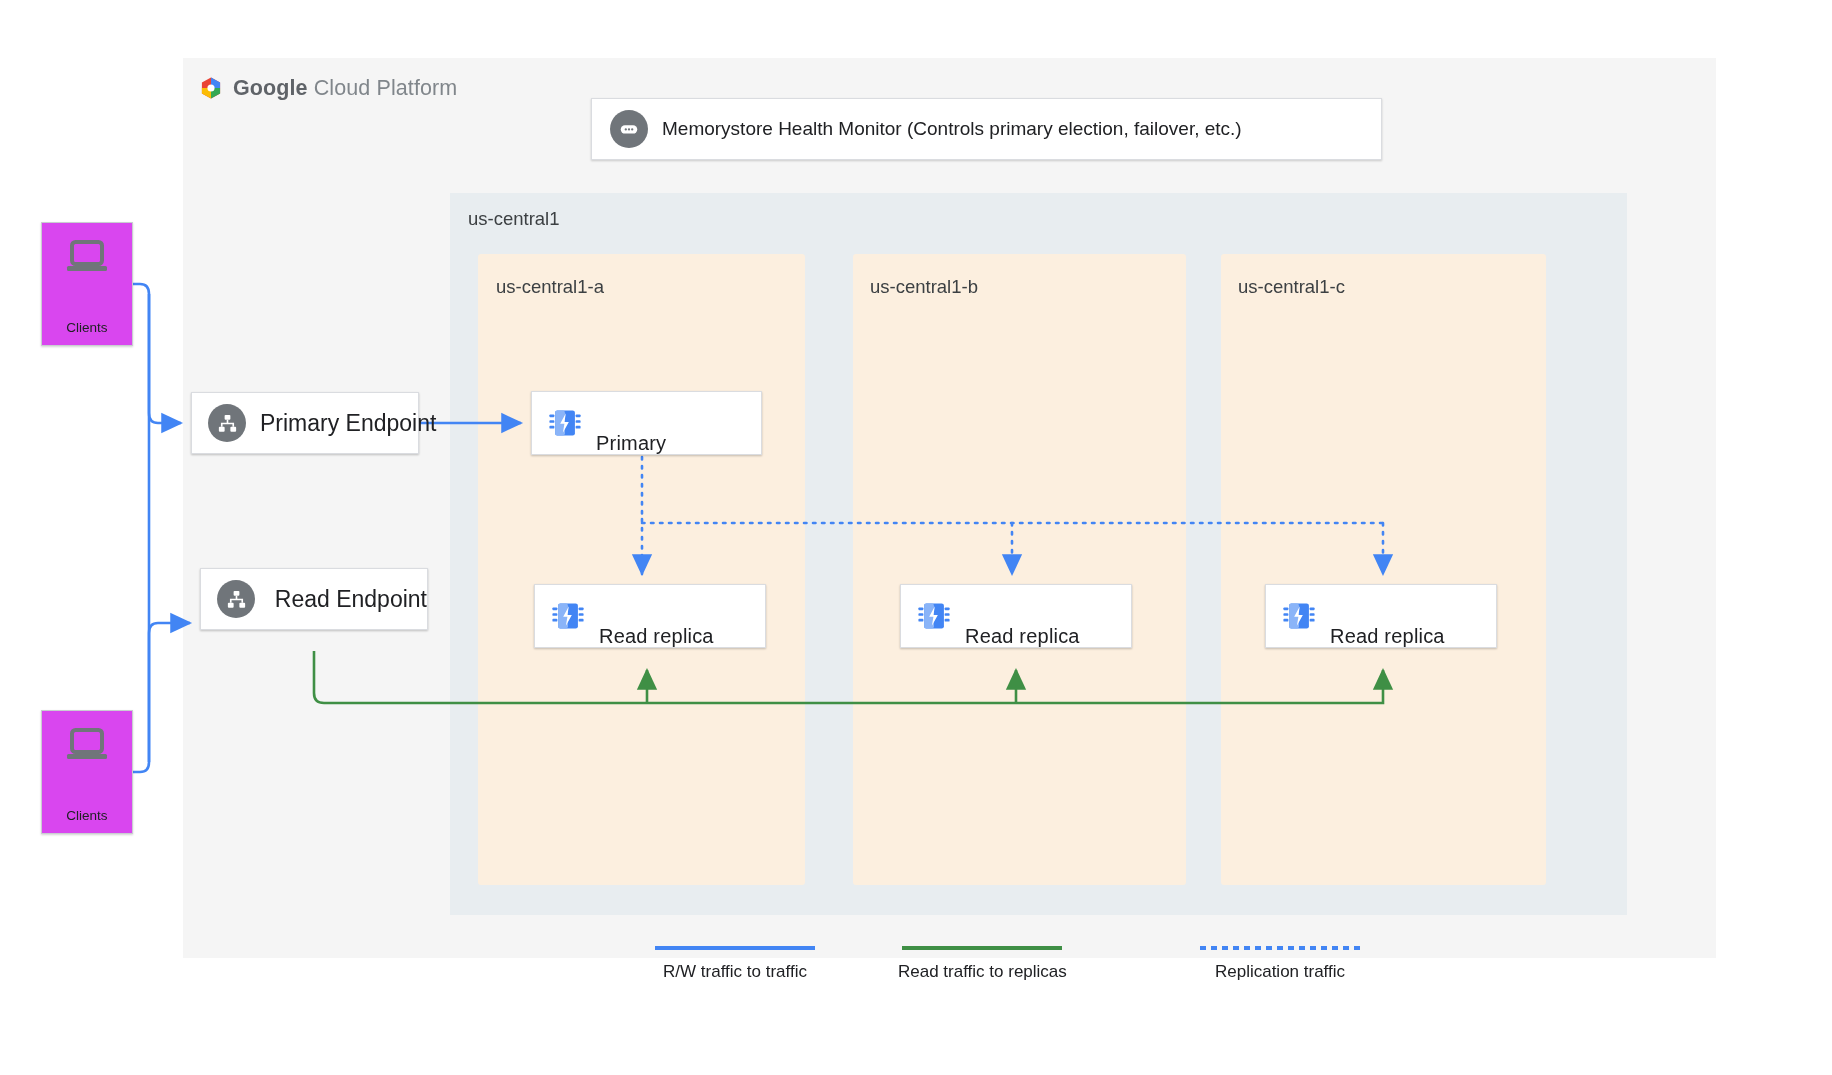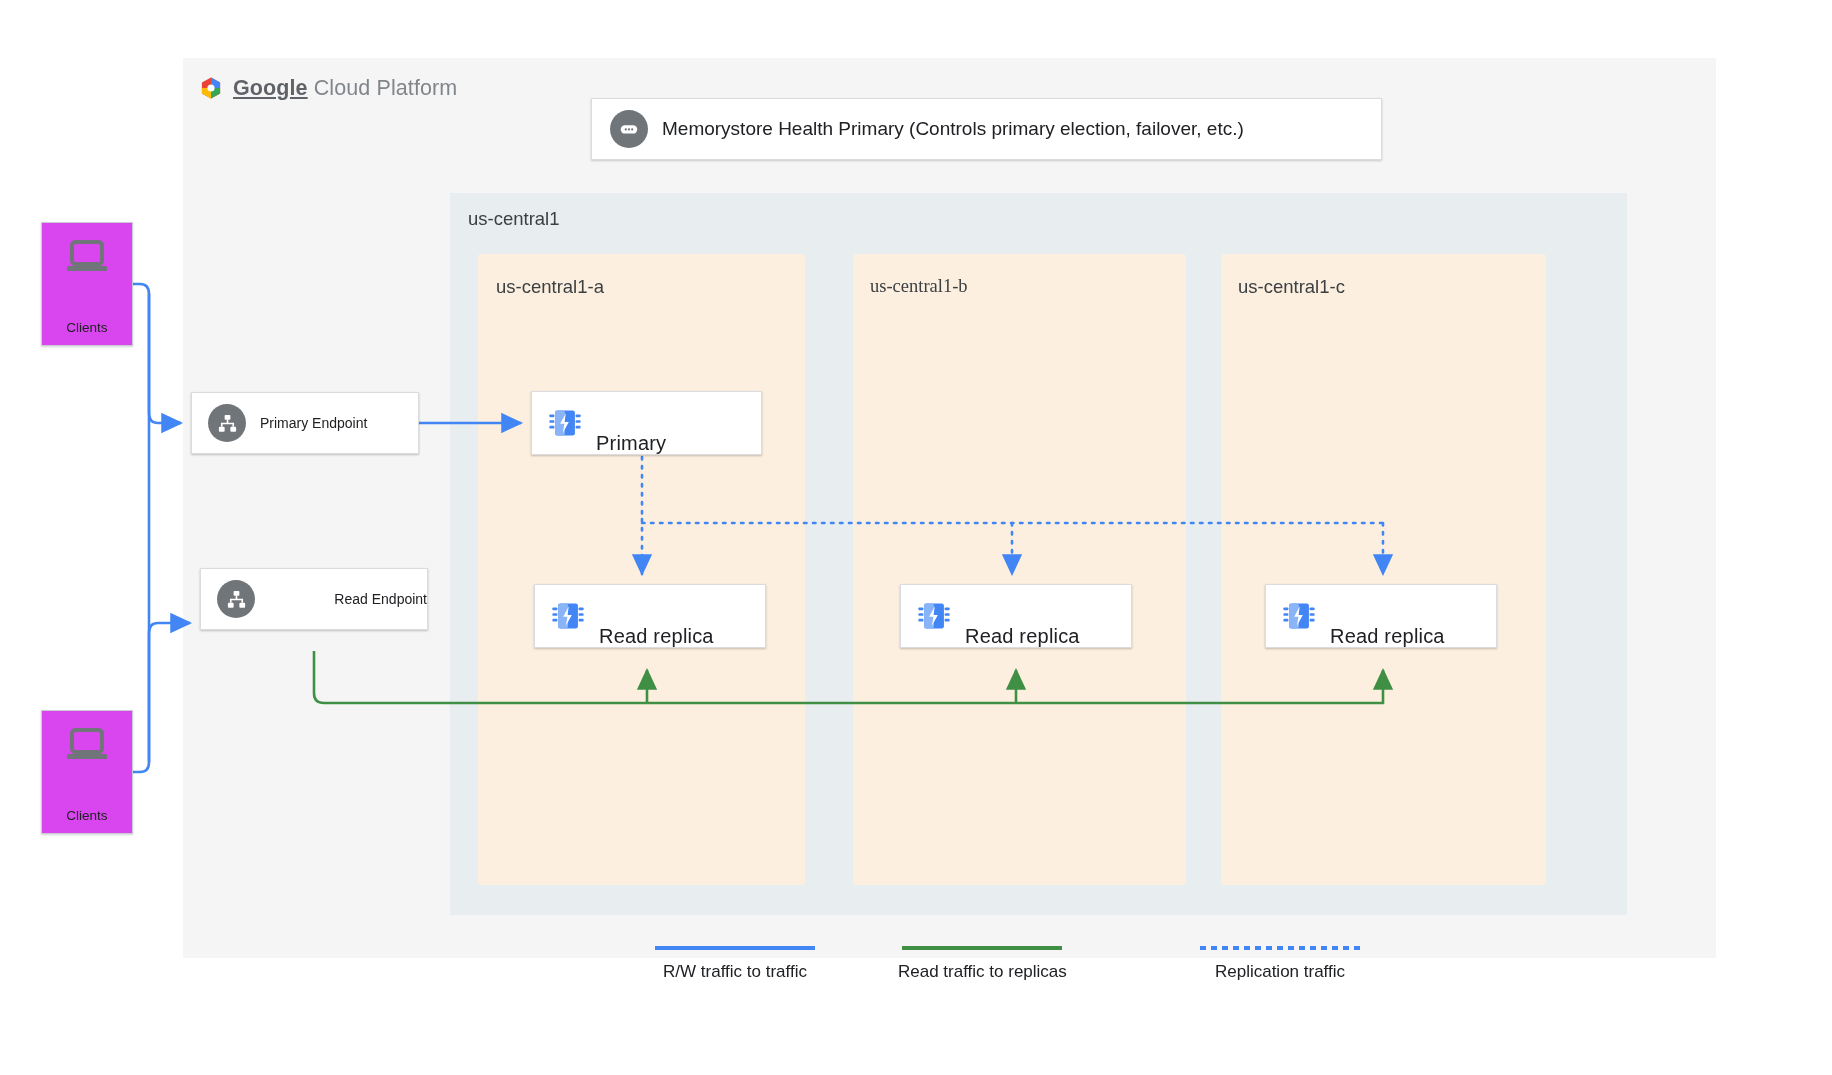--- a/index.html
+++ b/index.html
@@ -33,21 +33,21 @@
     align-items: center;
     gap: 9px;
   }
   .gcp-logo-mark { width: 26px; height: 26px; }
   .gcp-logo-text {
     font-size: 21.5px;
     color: #5f6368;
     letter-spacing: .1px;
     white-space: nowrap;
   }
-  .gcp-logo-text b { color: #5f6368; font-weight: 700; text-decoration: underline; }
+  .gcp-logo-text b { color: #5f6368; font-weight: 700; }
   .gcp-logo-text span.light { color: #80868b; font-weight: 400; }
 
   
   .health-bar {
     position: absolute;
     left: 591px;
     top: 98px;
     width: 791px;
     height: 62px;
     background: #ffffff;
@@ -97,36 +97,36 @@
   .zone.z-b { left: 853px; width: 333px; }
   .zone.z-c { left: 1221px; width: 325px; }
   .zone-label {
     position: absolute;
     top: 276px;
     font-size: 18.5px;
     color: #3c4043;
     white-space: nowrap;
   }
   .zone-label.z-a { left: 496px; }
-  .zone-label.z-b { left: 870px; font-family: Liberation Serif, serif; }
+  .zone-label.z-b { left: 870px; }
   .zone-label.z-c { left: 1238px; }
 
   
   .card {
     position: absolute;
     background: #ffffff;
     border: 1px solid #dadce0;
     box-shadow: 0 1px 2px rgba(0,0,0,.22);
     display: flex;
     align-items: center;
     box-sizing: border-box;
     gap: 14px;
     padding-left: 16px;
   }
-  .card-label { font-size: 14px; color: #202124; white-space: nowrap; }
+  .card-label { font-size: 23px; color: #202124; white-space: nowrap; }
   .node-label { font-size: 20px; color: #202124; white-space: nowrap; letter-spacing:.2px;margin-top:40px; }
 
   
   .client-box {
     position: absolute;
     width: 92px;
     background: #d946ef;
     border: 1px solid #c9cdd1;
     box-shadow: 0 1px 2px rgba(0,0,0,.18);
     display: flex;
@@ -199,21 +199,21 @@
 
   <div class="health-bar">
     <div class="circle-icon">
       <svg width="22" height="22" viewBox="0 0 24 24">
         <rect x="3" y="8" width="18" height="9" rx="4.5" fill="#ffffff"></rect>
         <circle cx="8.5" cy="12.5" r="1.25" fill="#70757a"></circle>
         <circle cx="12" cy="12.5" r="1.25" fill="#70757a"></circle>
         <circle cx="15.5" cy="12.5" r="1.25" fill="#70757a"></circle>
       </svg>
     </div>
-    <div class="health-label">Memorystore Health Primary (Controls primary election, failover, etc.)</div>
+    <div class="health-label">Memorystore Health Monitor (Controls primary election, failover, etc.)</div>
   </div>
 
   <div class="region-box"></div>
   <div class="region-label">us-central1</div>
 
   <div class="zone z-a"></div>
   <div class="zone z-b"></div>
   <div class="zone z-c"></div>
   <div class="zone-label z-a">us-central1-a</div>
   <div class="zone-label z-b">us-central1-b</div>

